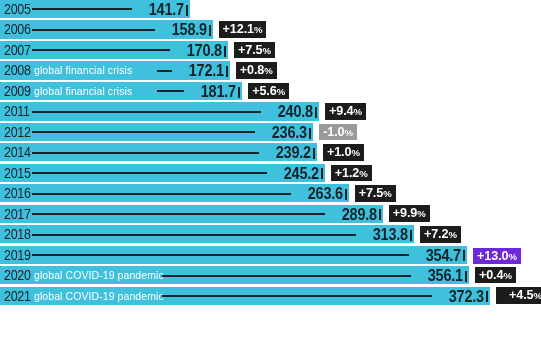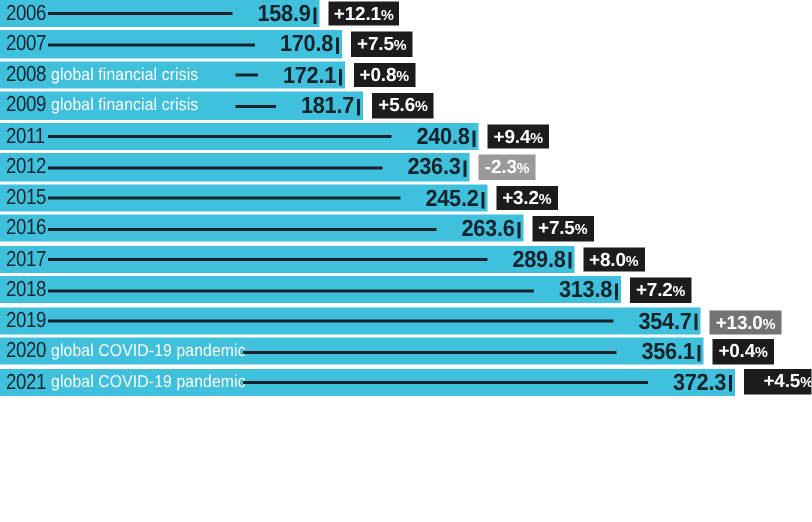--- a/index.html
+++ b/index.html
@@ -107,20 +107,27 @@
     font-weight: bold;
   }
   .badge.pos { background: #1c1c1c; }
   .badge.neg { background: #9a9a9a; }
 </style>
 </head>
 <body>
 
 <div id="chart">
     <div class="row" style="height: 20.4706px;">
+      <div class="bar" style="width: 190.21px; height: 18.1706px; background: rgb(63, 193, 221);"></div>
+      <div class="year" style="height: 18.1706px; line-height: 18.8706px;">2005</div>
+      <div class="value" style="left: 134.21px; width: 50px; height: 18.1706px; line-height: 19.5706px; transform-origin: right center;">141.7</div>
+      <div class="connector" style="left: 32px; width: 100.21px; top: 8.43529px; background: rgb(22, 35, 43);"></div>
+      <div class="endtick" style="left: 186.21px; top: 4.73529px; background: rgb(22, 35, 43);"></div>
+    </div>
+    <div class="row" style="height: 20.4706px;">
       <div class="bar" style="width: 212.57px; height: 18.1706px; background: rgb(63, 193, 221);"></div>
       <div class="year" style="height: 18.1706px; line-height: 18.8706px;">2006</div>
       <div class="value" style="left: 156.57px; width: 50px; height: 18.1706px; line-height: 19.5706px; transform-origin: right center;">158.9</div>
       <div class="connector" style="left: 32px; width: 122.57px; top: 8.43529px; background: rgb(22, 35, 43);"></div>
       <div class="endtick" style="left: 208.57px; top: 4.73529px; background: rgb(22, 35, 43);"></div>
       <div class="badge pos" style="left: 218.57px; top: 0.785294px; background: rgb(28, 28, 28);"><span>+12.1</span><span class="pct">%</span></div>
     </div>
     <div class="row" style="height: 20.4706px;">
       <div class="bar" style="width: 228.04px; height: 18.1706px; background: rgb(63, 193, 221);"></div>
       <div class="year" style="height: 18.1706px; line-height: 18.8706px;">2007</div>
@@ -154,61 +161,69 @@
       <div class="connector" style="left: 32px; width: 229.04px; top: 8.43529px; background: rgb(22, 35, 43);"></div>
       <div class="endtick" style="left: 315.04px; top: 4.73529px; background: rgb(22, 35, 43);"></div>
       <div class="badge pos" style="left: 325.04px; top: 0.785294px; background: rgb(28, 28, 28);"><span>+9.4</span><span class="pct">%</span></div>
     </div>
     <div class="row" style="height: 20.4706px;">
       <div class="bar" style="width: 313.19px; height: 18.1706px; background: rgb(63, 193, 221);"></div>
       <div class="year" style="height: 18.1706px; line-height: 18.8706px;">2012</div>
       <div class="value" style="left: 257.19px; width: 50px; height: 18.1706px; line-height: 19.5706px; transform-origin: right center;">236.3</div>
       <div class="connector" style="left: 32px; width: 223.19px; top: 8.43529px; background: rgb(22, 35, 43);"></div>
       <div class="endtick" style="left: 309.19px; top: 4.73529px; background: rgb(22, 35, 43);"></div>
-      <div class="badge neg" style="left: 319.19px; top: 0.785294px; background: rgb(154, 154, 154);"><span>-2.3</span><span class="pct">%</span></div>
+      <div class="badge neg" style="left: 319.19px; top: 0.785294px; background: rgb(154, 154, 154);"><span>-1.0</span><span class="pct">%</span></div>
+    </div>
+    <div class="row" style="height: 20.4706px;">
+      <div class="bar" style="width: 316.96px; height: 18.1706px; background: rgb(63, 193, 221);"></div>
+      <div class="year" style="height: 18.1706px; line-height: 18.8706px;">2014</div>
+      <div class="value" style="left: 260.96px; width: 50px; height: 18.1706px; line-height: 19.5706px; transform-origin: right center;">239.2</div>
+      <div class="connector" style="left: 32px; width: 226.96px; top: 8.43529px; background: rgb(22, 35, 43);"></div>
+      <div class="endtick" style="left: 312.96px; top: 4.73529px; background: rgb(22, 35, 43);"></div>
+      <div class="badge pos" style="left: 322.96px; top: 0.785294px; background: rgb(28, 28, 28);"><span>+1.0</span><span class="pct">%</span></div>
     </div>
     <div class="row" style="height: 20.4706px;">
       <div class="bar" style="width: 324.76px; height: 18.1706px; background: rgb(63, 193, 221);"></div>
       <div class="year" style="height: 18.1706px; line-height: 18.8706px;">2015</div>
       <div class="value" style="left: 268.76px; width: 50px; height: 18.1706px; line-height: 19.5706px; transform-origin: right center;">245.2</div>
       <div class="connector" style="left: 32px; width: 234.76px; top: 8.43529px; background: rgb(22, 35, 43);"></div>
       <div class="endtick" style="left: 320.76px; top: 4.73529px; background: rgb(22, 35, 43);"></div>
-      <div class="badge pos" style="left: 330.76px; top: 0.785294px; background: rgb(28, 28, 28);"><span>+3.2</span><span class="pct">%</span></div>
+      <div class="badge pos" style="left: 330.76px; top: 0.785294px; background: rgb(28, 28, 28);"><span>+1.2</span><span class="pct">%</span></div>
     </div>
     <div class="row" style="height: 20.4706px;">
       <div class="bar" style="width: 348.68px; height: 18.1706px; background: rgb(63, 193, 221);"></div>
       <div class="year" style="height: 18.1706px; line-height: 18.8706px;">2016</div>
       <div class="value" style="left: 292.68px; width: 50px; height: 18.1706px; line-height: 19.5706px; transform-origin: right center;">263.6</div>
       <div class="connector" style="left: 32px; width: 258.68px; top: 8.43529px; background: rgb(22, 35, 43);"></div>
       <div class="endtick" style="left: 344.68px; top: 4.73529px; background: rgb(22, 35, 43);"></div>
       <div class="badge pos" style="left: 354.68px; top: 0.785294px; background: rgb(28, 28, 28);"><span>+7.5</span><span class="pct">%</span></div>
     </div>
     <div class="row" style="height: 20.4706px;">
       <div class="bar" style="width: 382.74px; height: 18.1706px; background: rgb(63, 193, 221);"></div>
       <div class="year" style="height: 18.1706px; line-height: 18.8706px;">2017</div>
       <div class="value" style="left: 326.74px; width: 50px; height: 18.1706px; line-height: 19.5706px; transform-origin: right center;">289.8</div>
       <div class="connector" style="left: 32px; width: 292.74px; top: 8.43529px; background: rgb(22, 35, 43);"></div>
       <div class="endtick" style="left: 378.74px; top: 4.73529px; background: rgb(22, 35, 43);"></div>
-      <div class="badge pos" style="left: 388.74px; top: 0.785294px; background: rgb(28, 28, 28);"><span>+8.0</span><span class="pct">%</span></div>
+      <div class="badge pos" style="left: 388.74px; top: 0.785294px; background: rgb(28, 28, 28);"><span>+9.9</span><span class="pct">%</span></div>
     </div>
     <div class="row" style="height: 20.4706px; padding-left: 17px;">
       <div class="bar" style="width: 413.94px; height: 18.1706px; background: rgb(63, 193, 221);"></div>
       <div class="year" style="height: 18.1706px; line-height: 18.8706px;">2018</div>
       <div class="value" style="left: 357.94px; width: 50px; height: 18.1706px; line-height: 19.5706px; transform-origin: right center;">313.8</div>
       <div class="connector" style="left: 32px; width: 323.94px; top: 8.43529px; background: rgb(22, 35, 43);"></div>
       <div class="endtick" style="left: 409.94px; top: 4.73529px; background: rgb(22, 35, 43);"></div>
       <div class="badge pos" style="left: 419.94px; top: 0.785294px; background: rgb(28, 28, 28);"><span>+7.2</span><span class="pct">%</span></div>
     </div>
     <div class="row" style="height: 20.4706px;">
       <div class="bar" style="width: 467.11px; height: 18.1706px; background: rgb(63, 193, 221);"></div>
       <div class="year" style="height: 18.1706px; line-height: 18.8706px;">2019</div>
       <div class="value" style="left: 411.11px; width: 50px; height: 18.1706px; line-height: 19.5706px; transform-origin: right center;">354.7</div>
       <div class="connector" style="left: 32px; width: 377.11px; top: 8.43529px; background: rgb(22, 35, 43);"></div>
       <div class="endtick" style="left: 463.11px; top: 4.73529px; background: rgb(22, 35, 43);"></div>
-      <div class="badge pos" style="left: 473.11px; top: 2px; background: #737373;"><span>+13.0</span><span class="pct">%</span></div>
+      <div class="badge pos" style="left: 473.11px; top: 2px; background: #6d28d9;"><span>+13.0</span><span class="pct">%</span></div>
     </div>
     <div class="row" style="height: 20.4706px;">
       <div class="bar" style="width: 468.93px; height: 18.1706px; background: rgb(63, 193, 221);"></div>
       <div class="year" style="height: 18.1706px; line-height: 18.8706px;">2020</div>
       <div class="annot" style="left: 34px; height: 18.1706px; line-height: 19.2706px;">global COVID-19 pandemic</div>
       <div class="value" style="left: 412.93px; width: 50px; height: 18.1706px; line-height: 19.5706px; transform-origin: right center;">356.1</div>
       <div class="connector" style="left: 162.4px; width: 248.53px; top: 8.43529px; background: rgb(22, 35, 43);"></div>
       <div class="endtick" style="left: 464.93px; top: 4.73529px; background: rgb(22, 35, 43);"></div>
       <div class="badge pos" style="left: 474.93px; top: 0.785294px; background: rgb(28, 28, 28);"><span>+0.4</span><span class="pct">%</span></div>
     </div>

